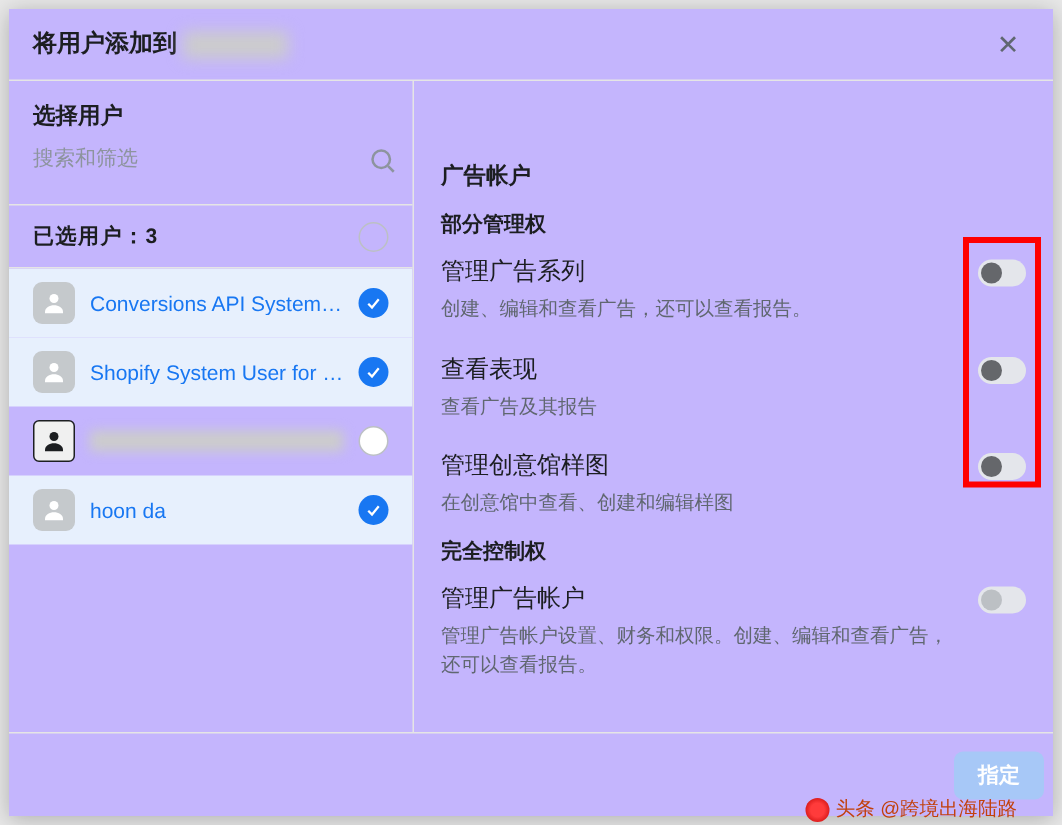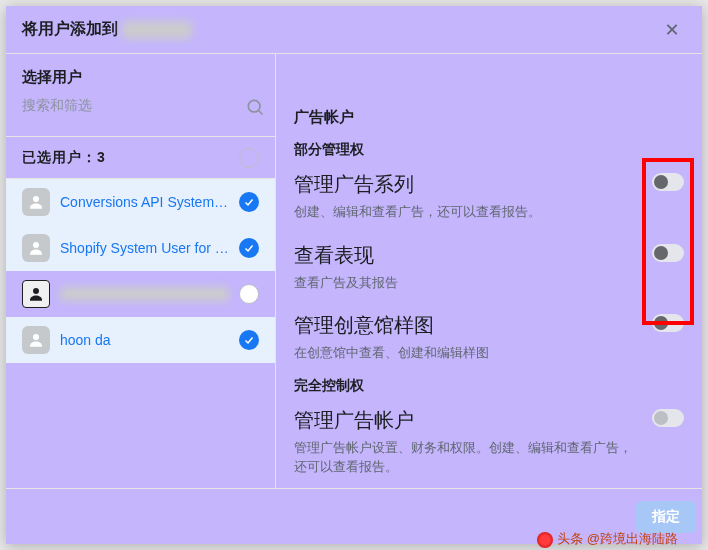--- a/index.html
+++ b/index.html
@@ -169,21 +169,21 @@
     margin-bottom: 6px;
   }
   .perm {
     display: flex;
     align-items: flex-start;
     gap: 10px;
     padding: 6px 0 14px 0;
   }
   .perm-text { flex: 1; }
   .perm-label {
-    font-size: 20px;
+    font-size: 16px;
     color: #1c1e21;
     margin-bottom: 4px;
   }
   .perm-desc {
     font-size: 13px;
     color: #606770;
     line-height: 1.5;
   }
   .toggle {
     width: 32px; height: 18px;

